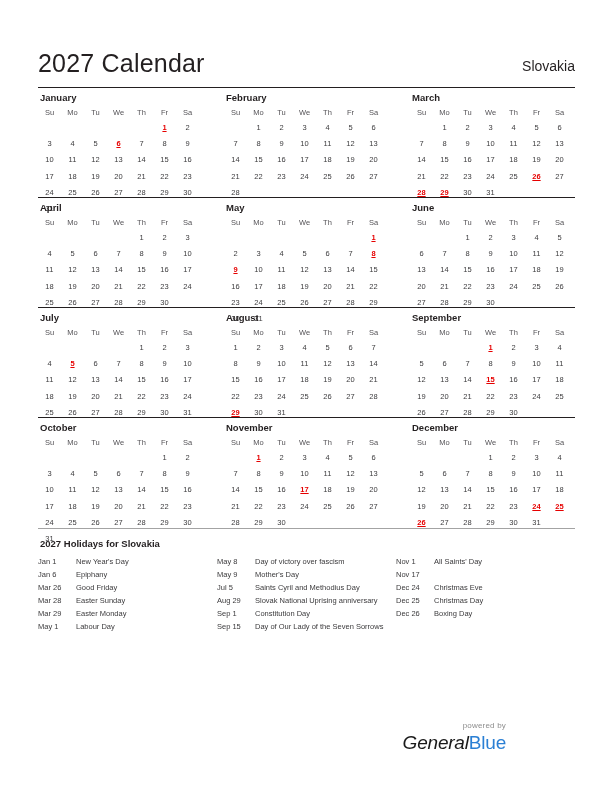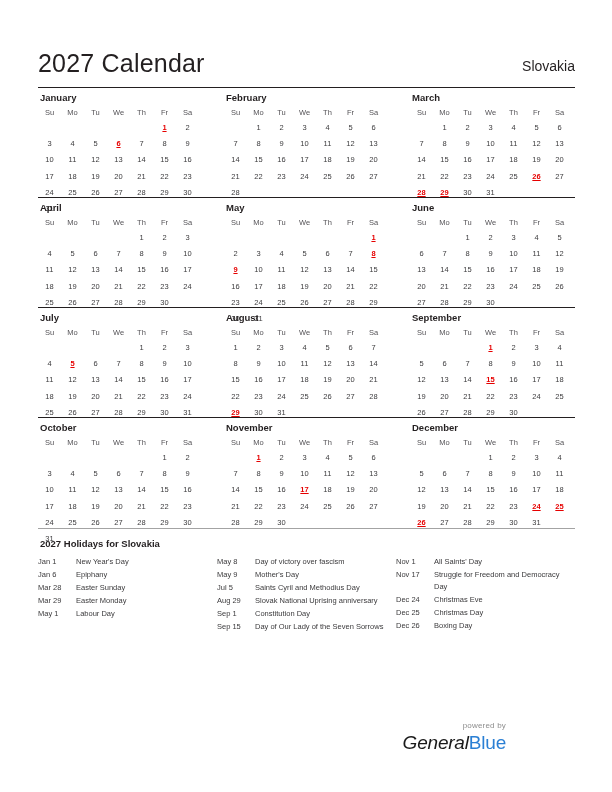--- a/index.html
+++ b/index.html
@@ -984,20 +984,24 @@
         <div class="legend-col">
           <div class="hol">
             <div class="hol-date">Jan 1</div>
             <div class="hol-name">New Year's Day</div>
           </div>
           <div class="hol">
             <div class="hol-date">Jan 6</div>
             <div class="hol-name">Epiphany</div>
           </div>
           <div class="hol">
+            <div class="hol-date">Mar 26</div>
+            <div class="hol-name">Good Friday</div>
+          </div>
+          <div class="hol">
             <div class="hol-date">Mar 28</div>
             <div class="hol-name">Easter Sunday</div>
           </div>
           <div class="hol">
             <div class="hol-date">Mar 29</div>
             <div class="hol-name">Easter Monday</div>
           </div>
           <div class="hol">
             <div class="hol-date">May 1</div>
             <div class="hol-name">Labour Day</div>
@@ -1029,21 +1033,20 @@
             <div class="hol-name">Day of Our Lady of the Seven Sorrows</div>
           </div>
         </div>
         <div class="legend-col">
           <div class="hol">
             <div class="hol-date">Nov 1</div>
             <div class="hol-name">All Saints' Day</div>
           </div>
           <div class="hol">
             <div class="hol-date">Nov 17</div>
-            <div class="hol-name">Struggle for Freedom and Democracy Day</div>
           </div>
           <div class="hol">
             <div class="hol-date">Dec 24</div>
             <div class="hol-name">Christmas Eve</div>
           </div>
           <div class="hol">
             <div class="hol-date">Dec 25</div>
             <div class="hol-name">Christmas Day</div>
           </div>
           <div class="hol">

